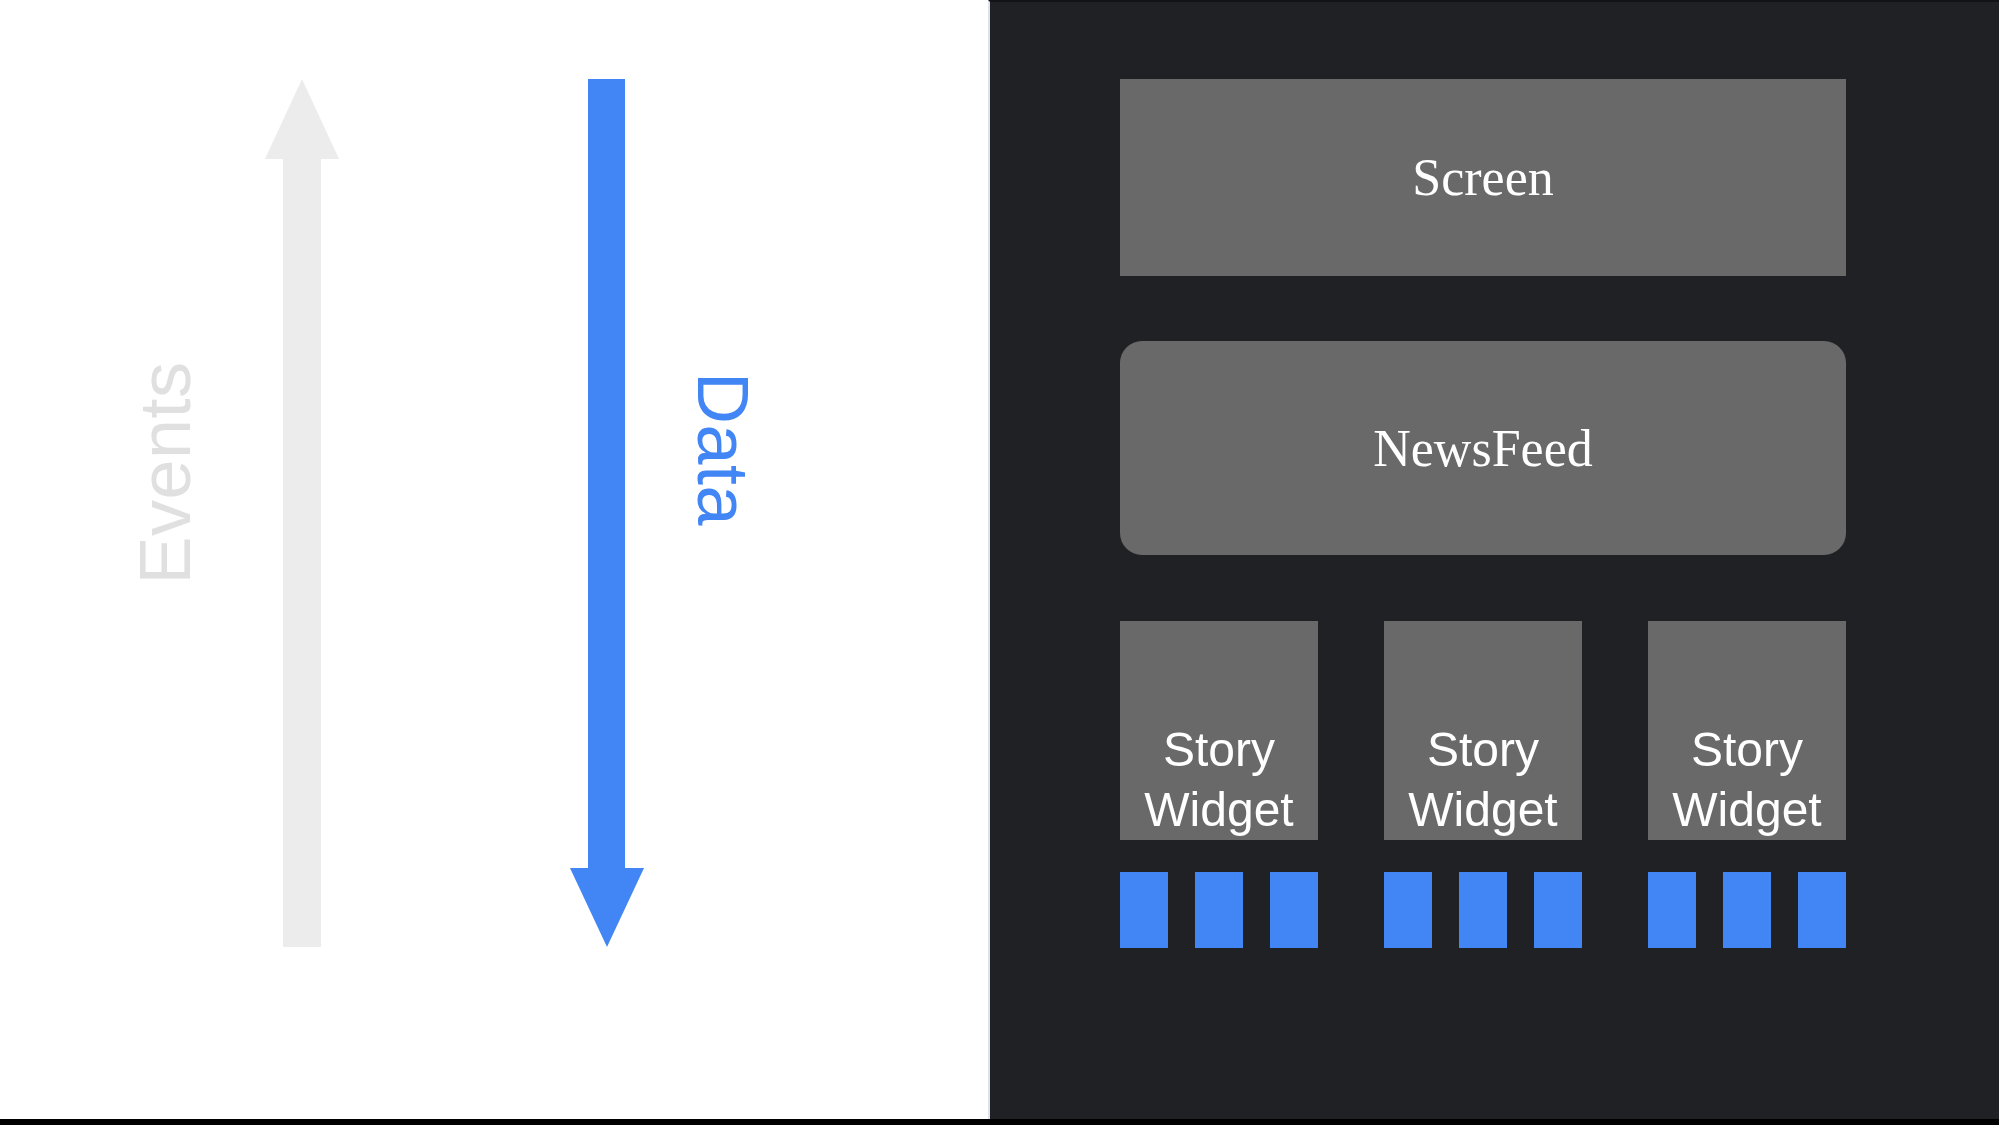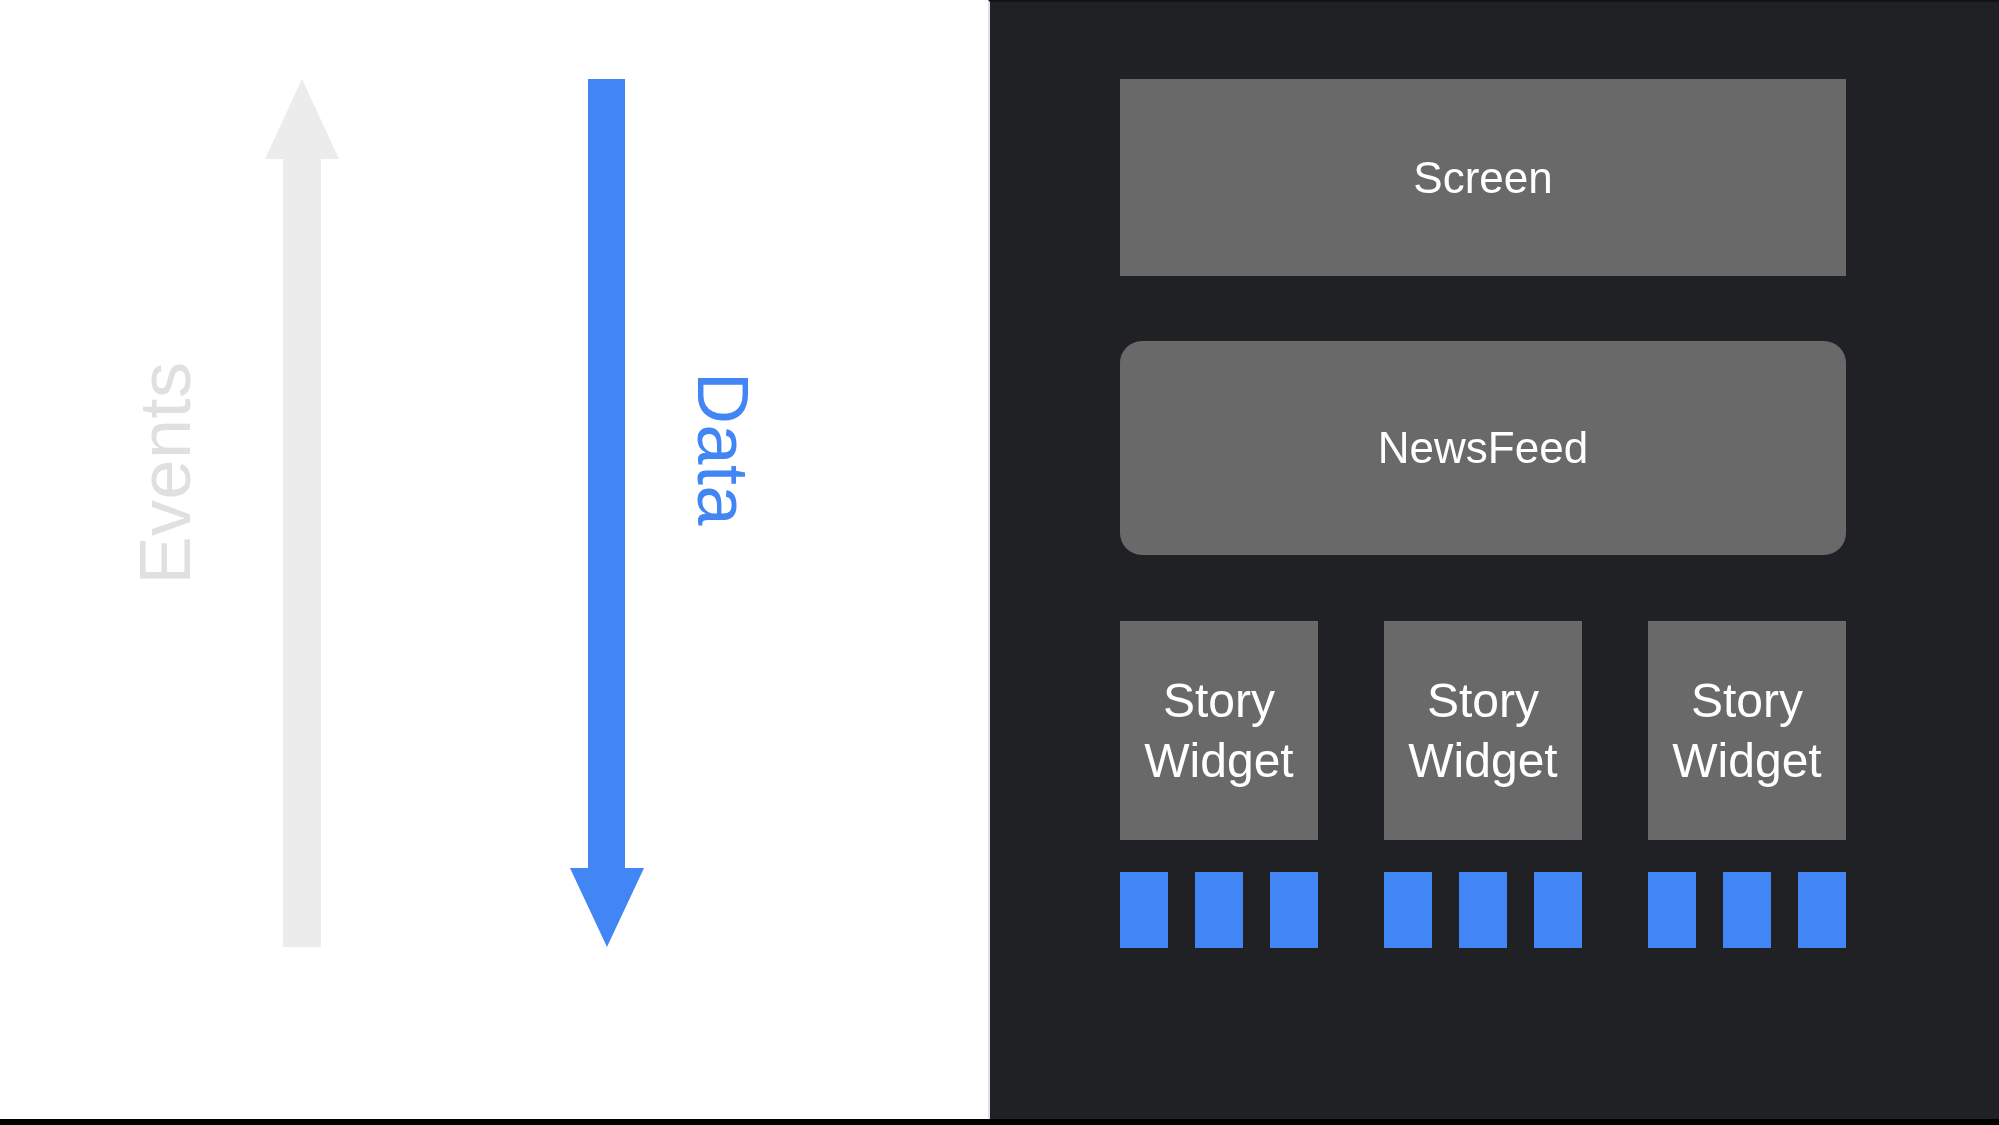--- a/index.html
+++ b/index.html
@@ -57,33 +57,33 @@
   
   .right-panel{
     position:absolute;left:988px;top:0;width:1011px;height:1125px;
     background:var(--panel-dark);
     border-left:2px solid #dde3ee;
     border-top:2px solid #121316;
   }
   .gray-box{
     position:absolute;background:var(--box-gray);
     display:flex;align-items:center;justify-content:center;
-    color:#ffffff;font-size:44px;font-weight:500;text-align:center;
+    color:#ffffff;font-size:52px;font-weight:500;text-align:center;font-family:Liberation Serif, serif;
   }
   .screen-box{left:130px;top:77px;width:726px;height:197px;}
   .newsfeed-box{left:130px;top:339px;width:726px;height:214px;border-radius:22px;}
 
   .story-row{
     position:absolute;left:130px;top:619px;width:726px;
     display:flex;justify-content:space-between;
   }
   .story-col{width:198px;display:flex;flex-direction:column;}
   .story-box{
     width:198px;height:219px;background:var(--box-gray);
-    display:flex;align-items:center;justify-content:center;
+    display:flex;align-items:flex-end;justify-content:center;
     color:#ffffff;font-size:48px;font-weight:500;line-height:1.25;text-align:center;
   }
   .bars-row{
     margin-top:32px;height:76px;
     display:flex;justify-content:space-between;
   }
   .bar{width:48px;height:76px;background:var(--accent-blue);}
 
   
   .bottom-strip{

